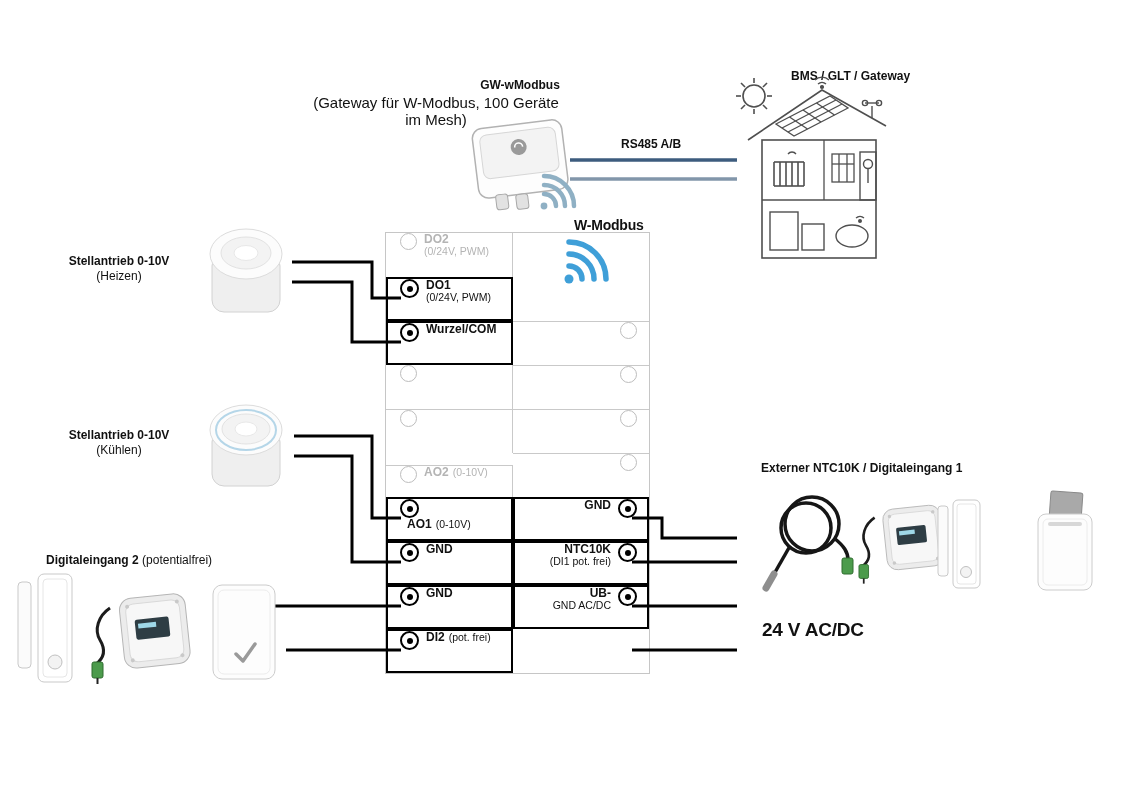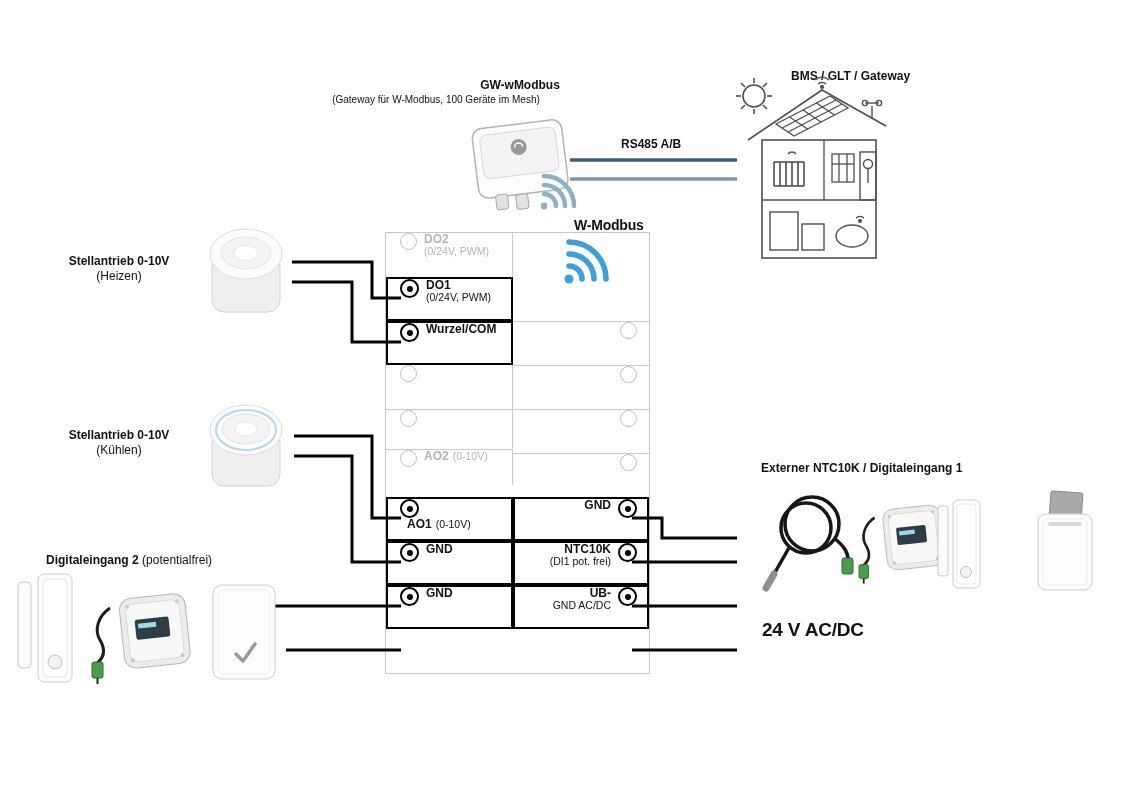--- a/index.html
+++ b/index.html
@@ -32,21 +32,21 @@
   svg{display:block;}
   .dev{position:absolute;z-index:5;}
   #wires{position:absolute;left:0;top:0;z-index:4;pointer-events:none;}
 </style>
 </head>
 <body>
 
 <div id="canvas">
 
   <div class="abs lbl b lbl-center" style="left:430px;top:78px;width:180px;">GW-wModbus</div>
-  <div class="abs lbl-center" style="left:305px;top:94px;width:262px;font-size:10px;text-align:center;">(Gateway für W-Modbus, 100 Geräte im Mesh)</div>
+  <div class="abs lbl-center" style="left:305px;top:94px;width:262px;font-size:15px;text-align:center;">(Gateway für W-Modbus, 100 Geräte im Mesh)</div>
   <div class="abs lbl b" style="left:621px;top:137px;">RS485 A/B</div>
   <div class="abs lbl b" style="left:791px;top:69px;">BMS / GLT / Gateway</div>
   <div class="abs big" style="left:574px;top:217px;">W-Modbus</div>
 
   <div class="abs lbl-center" style="left:50px;top:254px;width:138px;">
     <div class="lbl b">Stellantrieb 0-10V</div>
     <div class="lbl">(Heizen)</div>
   </div>
   <div class="abs lbl-center" style="left:50px;top:428px;width:138px;">
     <div class="lbl b">Stellantrieb 0-10V</div>
@@ -85,21 +85,21 @@
       <div class="cell-text">
         <div class="tl">Wurzel/COM</div>
       </div>
     </div>
     <div class="cell lcol" style="top:132px;height:44px;">
       <span class="port"></span>
     </div>
     <div class="cell lcol thin-top" style="top:176px;height:44px;">
       <span class="port"></span>
     </div>
-    <div class="cell lcol thin-top" style="top:216px;height:36px;">
+    <div class="cell lcol thin-top" style="top:232px;height:36px;">
       <span class="port"></span>
       <div class="cell-text muted">
         <div class="inline-row">
           <span class="tl">AO2</span>
           <span class="ts">(0-10V)</span>
         </div>
       </div>
     </div>
     <div class="cell lcol active" style="top:264px;height:44px;flex-direction:column;">
       <span class="term">
@@ -119,20 +119,31 @@
       <div class="cell-text">
         <div class="tl">GND</div>
       </div>
     </div>
     <div class="cell lcol active" style="top:352px;height:44px;">
       <span class="term">
           <span class="dot"></span>
         </span>
       <div class="cell-text">
         <div class="tl">GND</div>
+      </div>
+    </div>
+    <div class="cell lcol active" style="top:396px;height:44px;">
+      <span class="term">
+          <span class="dot"></span>
+        </span>
+      <div class="cell-text">
+        <div class="inline-row">
+          <span class="tl">DI2</span>
+          <span class="ts">(pot. frei)</span>
+        </div>
       </div>
     </div>
 
     <div class="cell rcol" style="top:0;height:88px;justify-content:flex-start;padding-left:46px;">
       <svg width="56" height="56" viewBox="0 0 56 56">
         <circle cx="10" cy="46" r="4.5" fill="#3f9fd8"></circle>
         <path d="M10,33 A13,13 0 0 1 23,46" stroke="#3f9fd8" stroke-width="5.5" fill="none" stroke-linecap="round"></path>
         <path d="M10,21 A25,25 0 0 1 35,46" stroke="#3f9fd8" stroke-width="5.5" fill="none" stroke-linecap="round"></path>
         <path d="M10,9 A37,37 0 0 1 47,46" stroke="#3f9fd8" stroke-width="5.5" fill="none" stroke-linecap="round"></path>
       </svg>

